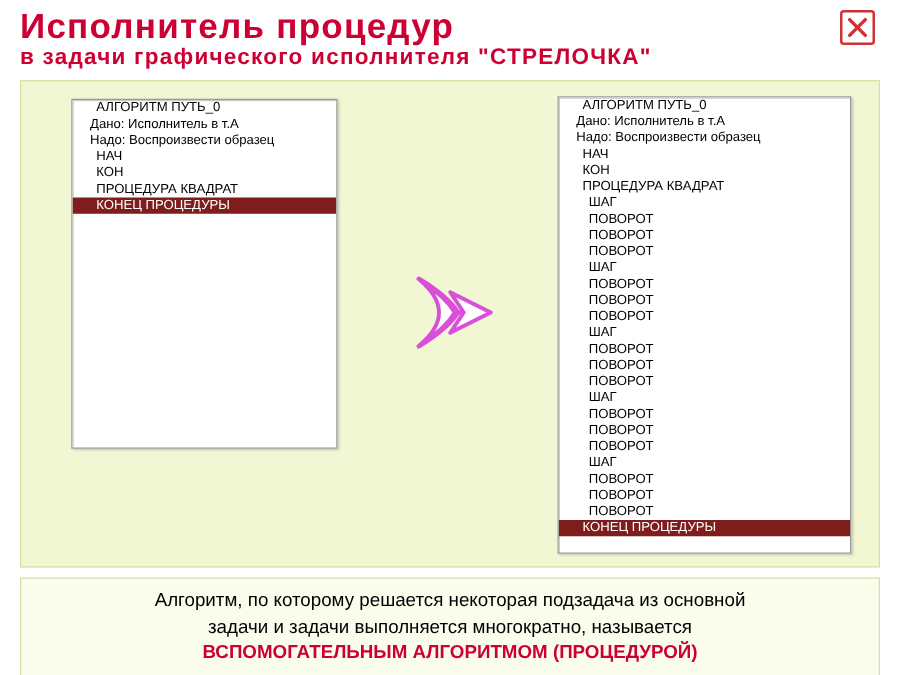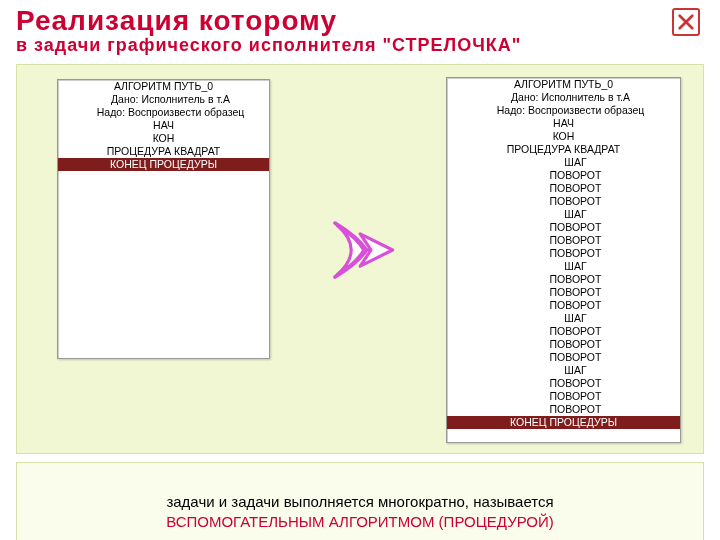--- a/index.html
+++ b/index.html
@@ -73,23 +73,22 @@
     margin-top: 4px;
   }
   .codebox.right {
     width: 235px;
     height: 366px;
     margin-left: auto;
     margin-right: 10px;
     margin-top: 2px;
   }
   .line {
-    padding: 0 0;
+    padding: 0 19px;
     white-space: nowrap;
-    text-align: center;
   }
   .line.selected {
     background: #7f1d1d;
     color: #fff;
   }
   .indent1 { padding-left: 14px; }
   .indent2 { padding-left: 24px; }
   .arrow-wrap {
     position: absolute;
     left: 300px;
@@ -102,35 +101,35 @@
     width: 100%;
     border: 1px solid #d8e0a8;
     background: #fafcec;
     padding: 8px 30px 10px 30px;
     text-align: center;
     font-size: 15px;
     line-height: 1.35;
     color: #000;
   }
   .bottom-box .em {
-    font-weight: normal;
+    font-weight: bold;
     color: #cc0033;
     text-align: right;
   }
   
   .codebox::-webkit-scrollbar { width: 14px; }
   .codebox::-webkit-scrollbar-track { background: #eee; }
   .codebox::-webkit-scrollbar-thumb { background: #bbb; }
 </style>
 </head>
 <body>
 
 <div class="slide">
 
-  <div class="title">Реализация  которому</div>
+  <div class="title">Исполнитель  процедур</div>
   <div class="subtitle">в  задачи  графического  исполнителя  "СТРЕЛОЧКА"</div>
 
   <div class="close-btn">
     <svg viewBox="0 0 20 20">
       <line x1="3" y1="3" x2="17" y2="17" stroke="#cc3333" stroke-width="3" stroke-linecap="round"></line>
       <line x1="17" y1="3" x2="3" y2="17" stroke="#cc3333" stroke-width="3" stroke-linecap="round"></line>
     </svg>
   </div>
 
   <div class="main-panel">
@@ -185,18 +184,18 @@
         <div class="line indent2">ШАГ</div>
         <div class="line indent2">ПОВОРОТ</div>
         <div class="line indent2">ПОВОРОТ</div>
         <div class="line indent2">ПОВОРОТ</div>
         <div class="line selected">КОНЕЦ ПРОЦЕДУРЫ</div>
       </div>
 
   </div>
 
   <div class="bottom-box">
-    <br>
+    <span>Алгоритм, по которому решается некоторая подзадача из основной</span><br>
     <span>задачи и задачи выполняется многократно, называется</span><br>
     <span class="em">ВСПОМОГАТЕЛЬНЫМ АЛГОРИТМОМ (ПРОЦЕДУРОЙ)</span>
   </div>
 
 </div>
 
 </body></html>

